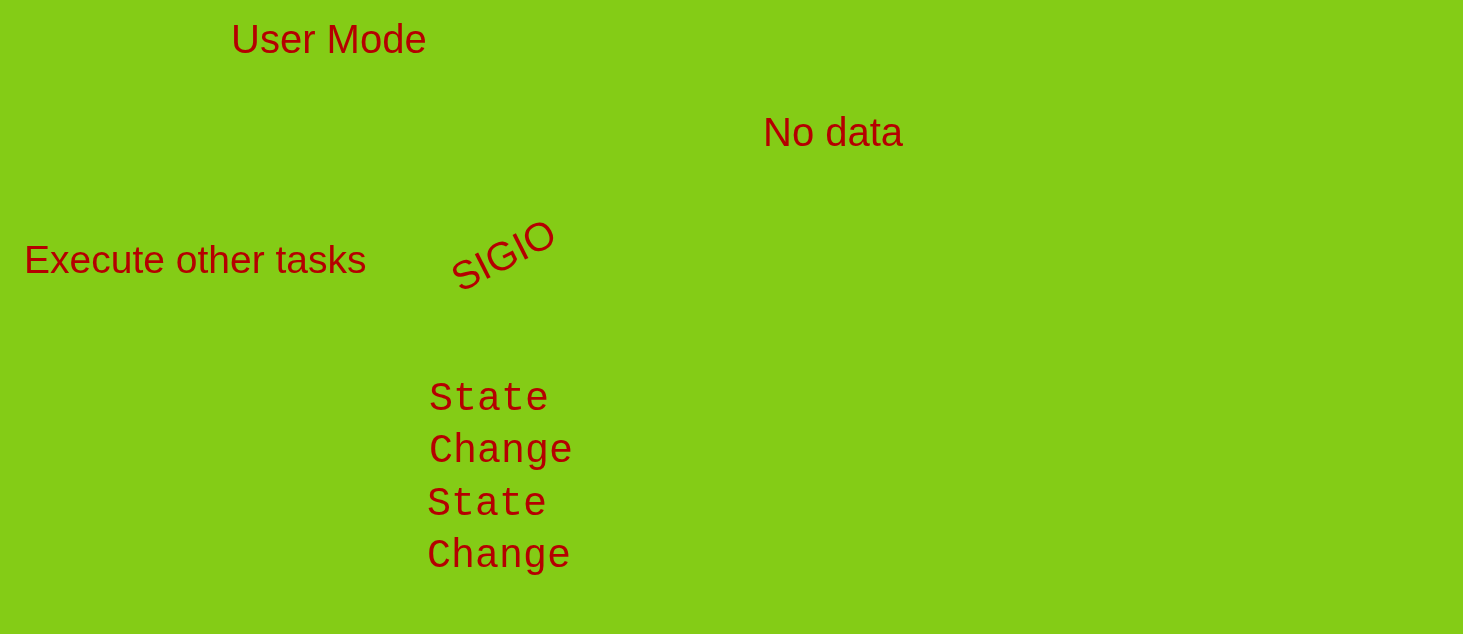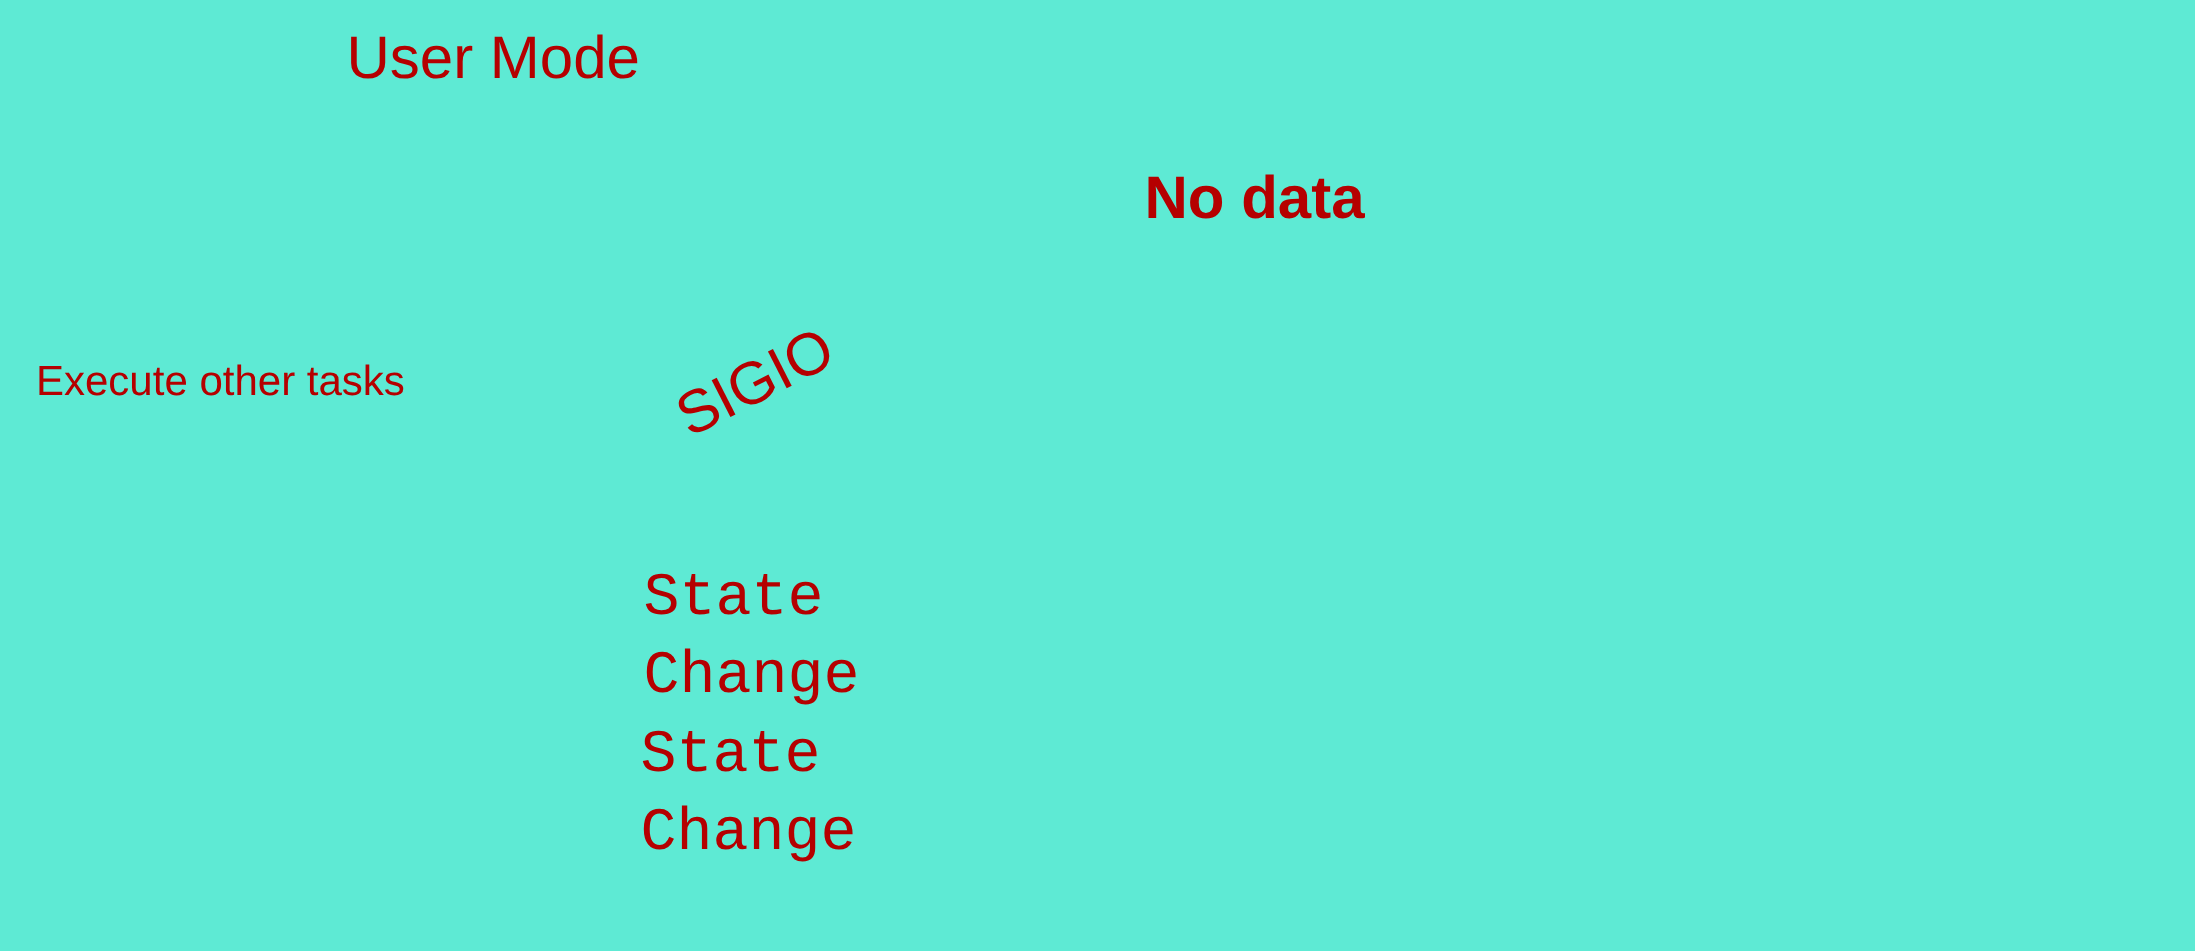--- a/index.html
+++ b/index.html
@@ -8,21 +8,21 @@
     padding: 0;
     background: #000000;
   }
   body {
     font-family: "Liberation Sans", sans-serif;
   }
   #canvas {
     position: relative;
     width: 1463px;
     height: 634px;
-    background: #5eead4;
+    background: #84cc16;
     overflow: hidden;
   }
   .label {
     position: absolute;
     color: #B50000;
     white-space: pre;
     line-height: 1.0;
     font-weight: 400;
     letter-spacing: 0px;
   }
@@ -34,26 +34,25 @@
   }
   #label-kernel-mode {
     left: 661px;
     top: 19px;
     font-size: 40px;
   }
   #label-no-data {
     left: 763px;
     top: 112px;
     font-size: 40px;
-    font-weight: bold;
   }
   #label-execute-other-tasks {
     left: 24px;
     top: 240px;
-    font-size: 28px;
+    font-size: 39px;
   }
   #label-sigio {
     left: 463px;
     top: 258px;
     font-size: 40px;
     transform: rotate(-27deg);
     transform-origin: 0 100%;
   }
   .state-change-block {
     position: absolute;

